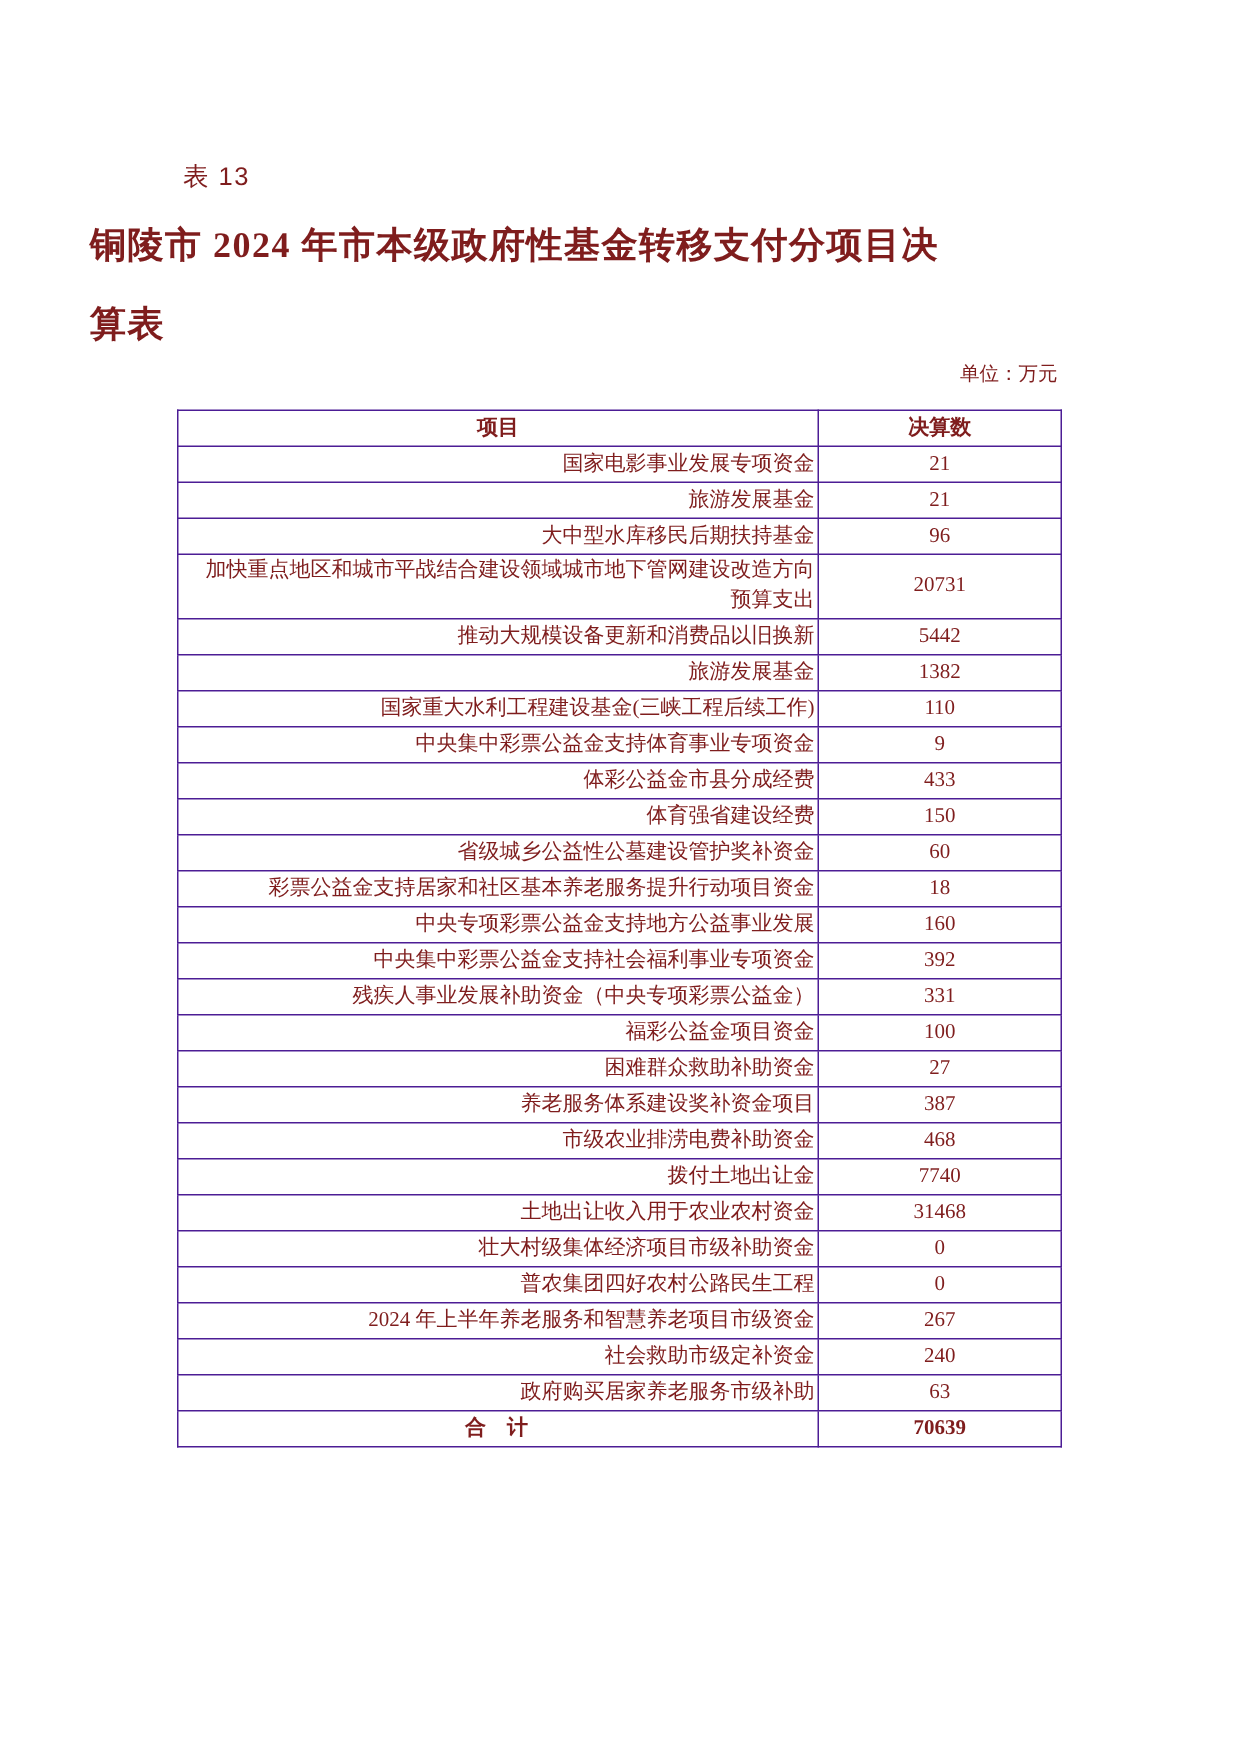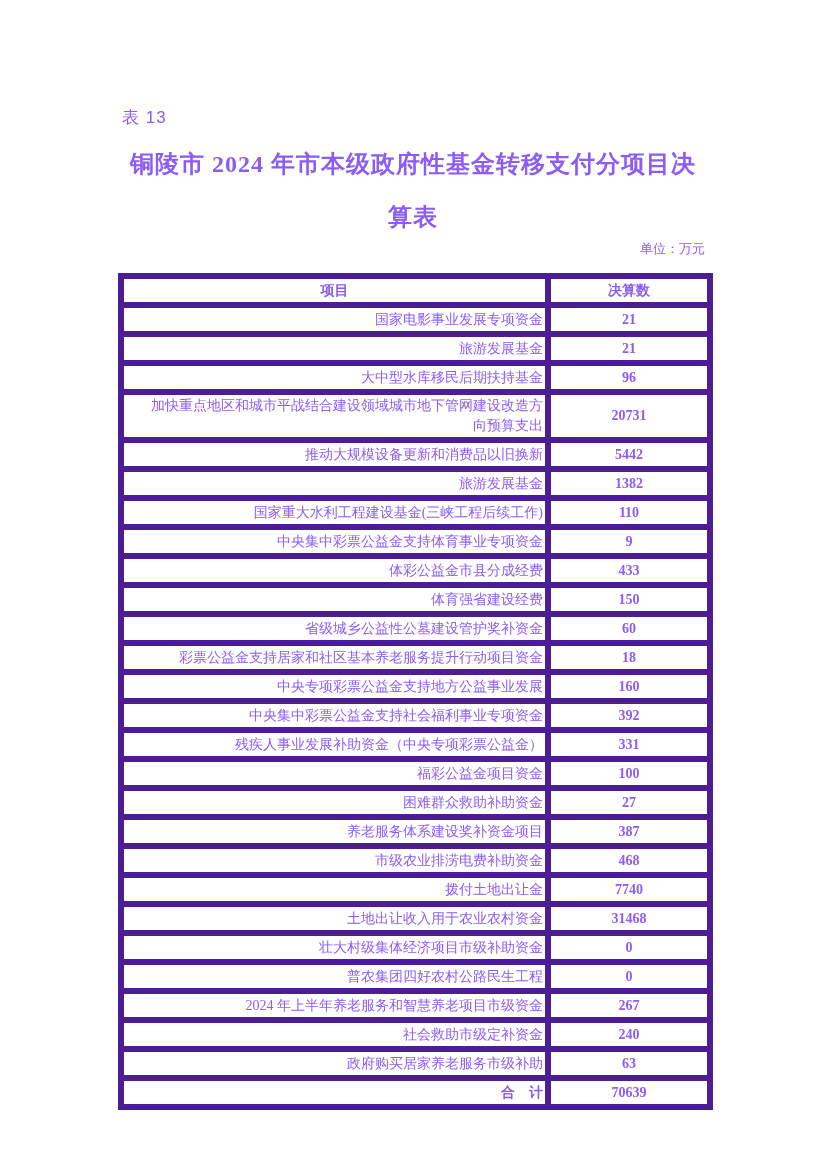--- a/index.html
+++ b/index.html
@@ -5,39 +5,39 @@
   html, body {
     margin: 0;
     padding: 0;
     background: #ffffff;
   }
   .page {
     position: relative;
     width: 826px;
     height: 1169px;
     background: #ffffff;
-    color: #8b5cf6;
+    color: #7f1d1d;
     font-family: "Liberation Serif", "DejaVu Serif", serif;
     overflow: hidden;
   }
   .table-label {
     position: absolute;
     left: 122px;
     top: 106px;
     font-size: 17px;
     letter-spacing: 1px;
     font-family: "Liberation Sans", sans-serif;
   }
   .doc-title {
     position: absolute;
     left: 60px;
     top: 138px;
     width: 706px;
     margin: 0;
-    text-align: center;
+    text-align: left;
     font-size: 24px;
     font-weight: bold;
     line-height: 53px;
     letter-spacing: 1px;
   }
   .unit-note {
     position: absolute;
     top: 240px;
     right: 121px;
     font-size: 13px;
@@ -47,46 +47,46 @@
     left: 118px;
     top: 273px;
     width: 589px;
     border-collapse: collapse;
     table-layout: fixed;
   }
   .budget-table col.c-item  { width: 427px; }
   .budget-table col.c-value { width: 162px; }
   .budget-table th,
   .budget-table td {
-    border: 6px solid #4c1d95;
+    border: 1px solid #4c1d95;
     font-size: 14px;
     padding: 1px 0;
     height: 21px;
     line-height: 20px;
     vertical-align: middle;
     word-break: break-all;
   }
   .budget-table th {
     font-weight: bold;
     text-align: center;
   }
   .budget-table td.item {
     text-align: right;
     padding-left: 4px;
     padding-right: 2px;
     text-indent: 14px;
   }
   .budget-table td.value {
     text-align: center;
-    font-weight: bold;
   }
   .budget-table tr.total-row td {
     font-weight: bold;
   }
   .budget-table tr.total-row td.item {
+    text-align: center;
     text-indent: 0;
     padding-left: 0;
   }
 </style>
 </head>
 <body>
 
 <div class="page">
 
   <div class="table-label">表 13</div>

